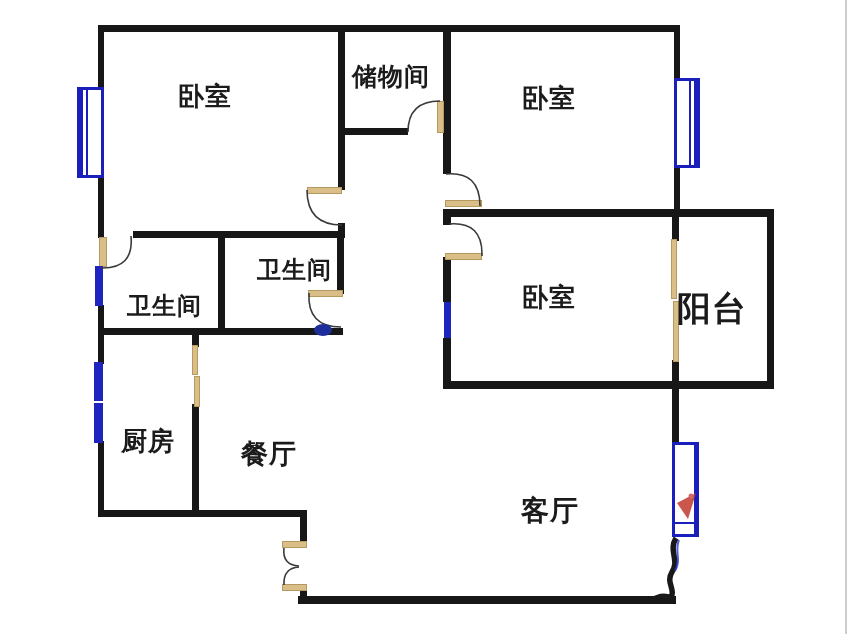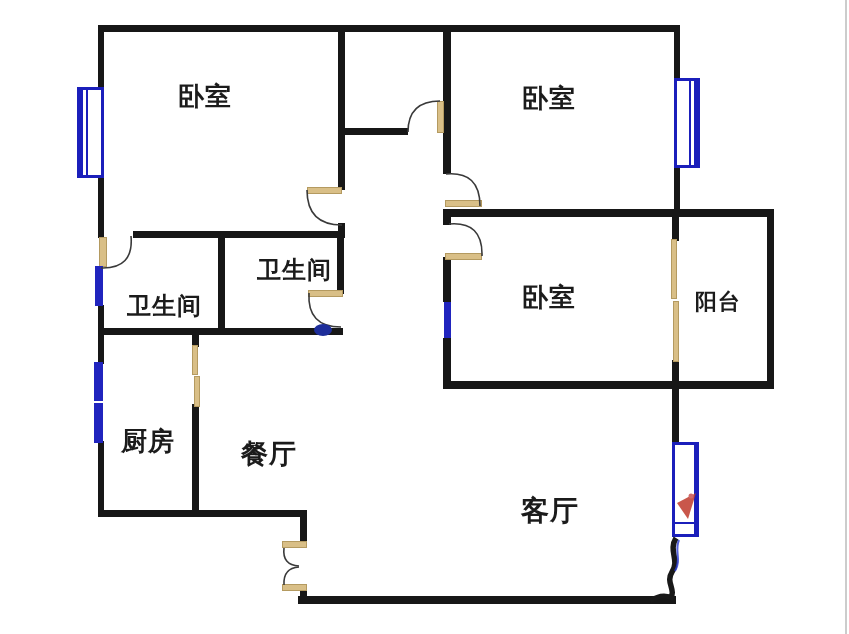--- a/index.html
+++ b/index.html
@@ -98,23 +98,24 @@
     <path d="M299,567 Q283,568 284,585" fill="none" stroke="#3a3a3a" stroke-width="1.6"></path>
     <ellipse cx="323" cy="330" rx="9" ry="6" fill="#1d2d9a"></ellipse>
     <polygon points="677,503 696,493 688,519" fill="#c0392b" opacity="0.85"></polygon>
     <circle cx="691" cy="496" r="2.5" fill="#d06a6a"></circle>
     <path d="M676,538 C668,551 680,560 672,572 C665,583 677,589 670,600" fill="none" stroke="#191919" stroke-width="5.5"></path>
     <path d="M679,540 C674,551 682,559 675,571" fill="none" stroke="#2b3bd0" stroke-width="2" opacity="0.8"></path>
     <path d="M650,601 Q663,592 674,599" fill="none" stroke="#191919" stroke-width="5"></path>
   </svg>
 
   <div class="label" style="left:178px;top:82px;font-size:26px">卧室</div>
+  <div class="label" style="left:352px;top:63px;font-size:25px">储物间</div>
   <div class="label" style="left:522px;top:84px;font-size:26px">卧室</div>
   <div class="label" style="left:127px;top:293px;font-size:24px">卫生间</div>
   <div class="label" style="left:257px;top:257px;font-size:24px">卫生间</div>
   <div class="label" style="left:522px;top:283px;font-size:26px">卧室</div>
-  <div class="label" style="left:695px;top:289px;font-size:22px">阳台</div>
+  <div class="label" style="left:677px;top:289px;font-size:34px">阳台</div>
   <div class="label" style="left:121px;top:427px;font-size:26px">厨房</div>
   <div class="label" style="left:241px;top:438px;font-size:27px">餐厅</div>
   <div class="label" style="left:521px;top:495px;font-size:28px">客厅</div>
 
   <i class="edge" style="left:845px;top:0;width:2px;height:634px"></i>
 </div>
 
 </body></html>

